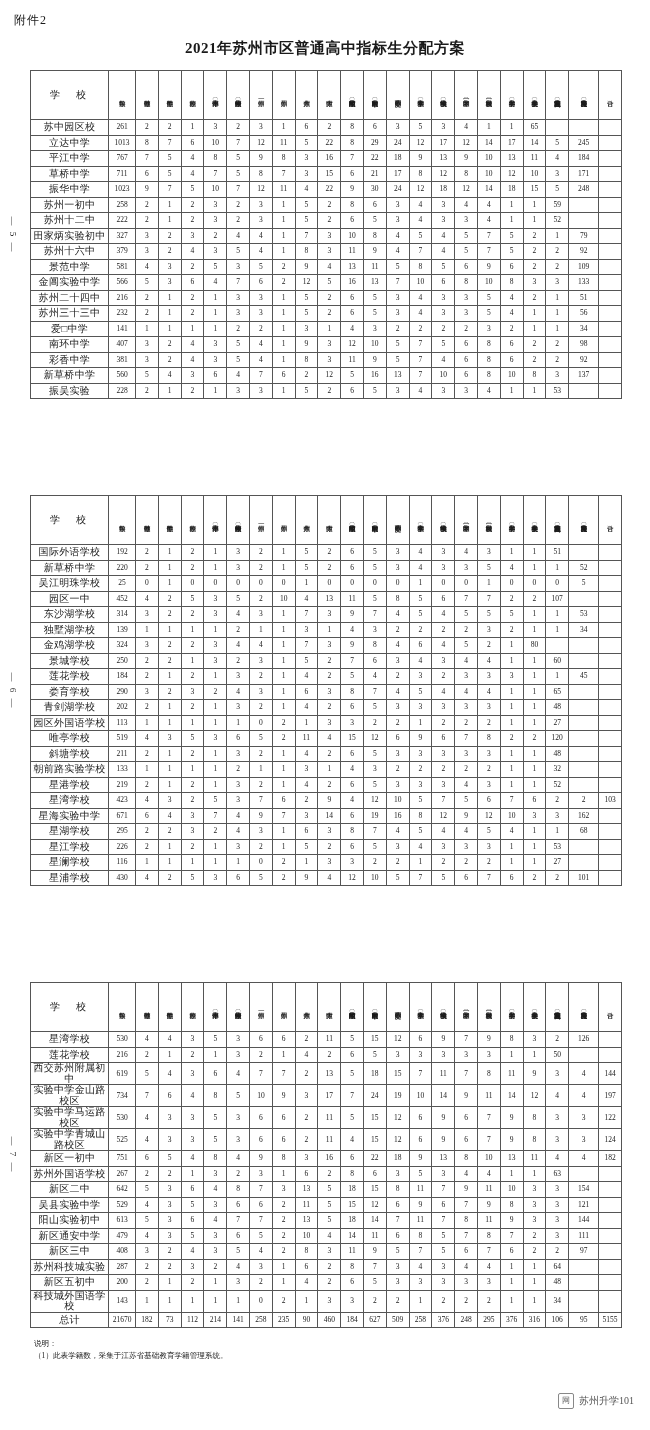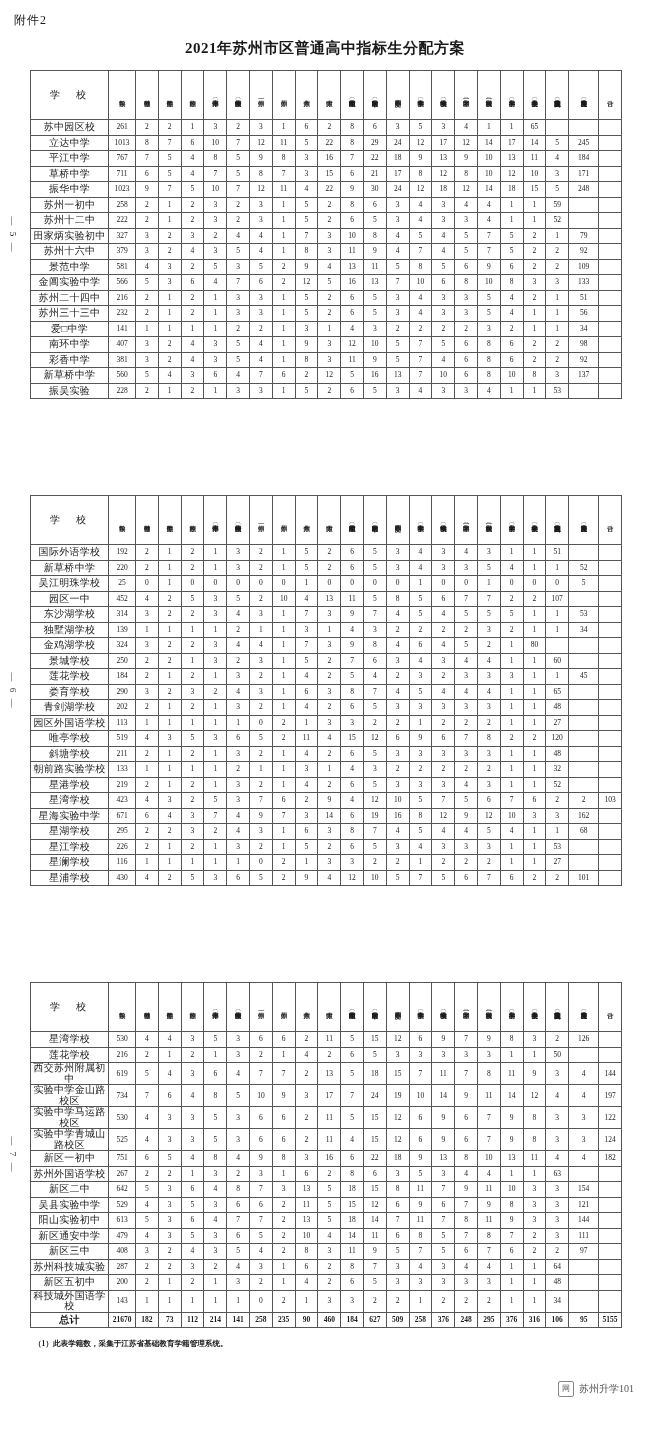--- a/index.html
+++ b/index.html
@@ -7,26 +7,26 @@
   .page{width:650px;position:relative;padding:0;}
   .attach{font-size:12px;font-weight:normal;margin:12px 0 0 14px;letter-spacing:1px;}
   .doc-title{text-align:center;font-size:15px;font-weight:bold;margin:10px 0 12px 0;letter-spacing:0.5px;}
   .tbl-wrap{margin:0 28px 0 30px;position:relative;}
   table.t{border-collapse:collapse;width:100%;table-layout:fixed;font-size:7px;}
   table.t th,table.t td{border:1px solid #555;text-align:center;vertical-align:middle;padding:0;line-height:1.05;}
   table.t thead th{height:46px;font-weight:normal;font-size:6.5px;padding:1px 0;}
   table.t thead th.school-h{font-size:10px;letter-spacing:3px;}
   table.t tbody td{height:14.5px;font-size:7.5px;}
   table.t tbody td.name{text-align:center;font-size:10px;letter-spacing:0.3px;}
-  table.t tbody tr.total td{font-weight:bold;text-align:center;}
+  table.t tbody tr.total td{font-weight:normal;text-align:center;}
   .vhead{display:block;writing-mode:vertical-rl;text-orientation:upright;margin:0 auto;line-height:1.0;letter-spacing:0px;}
   .pagemark{position:absolute;left:-22px;top:50%;transform:translateY(-50%);font-size:9px;writing-mode:vertical-rl;letter-spacing:2px;color:#222;}
   .notes{margin:10px 30px 0 34px;font-size:7.6px;line-height:1.45;}
   .notes .nt-title{margin-bottom:1px;}
-  .notes p{margin:0 4px 1px 0;text-indent:0;font-weight:bold;}
+  .notes p{margin:0 4px 1px 0;text-indent:0;}
   .spacer-a{height:96px;}
   .spacer-b{height:96px;}
   .footer{margin-top:14px;height:40px;position:relative;}
   .wy{position:absolute;right:16px;bottom:6px;font-size:10px;color:#555;display:flex;align-items:center;gap:5px;}
   .wy .logo{display:inline-block;width:14px;height:14px;border:1px solid #888;border-radius:2px;font-size:8px;line-height:14px;text-align:center;color:#666;}
   .t col.c-name{width:78px;}
   .t col.c-num{width:27px;}
   .t col.c-cell{width:auto;}
   .t col.c-sum{width:30px;}
 </style>
@@ -1715,20 +1715,21 @@
             <td>316</td>
             <td>106</td>
             <td>95</td>
             <td>5155</td>
           </tr>
         </tbody>
     </table>
   </div>
 
   <div class="notes">
+    <div class="nt-title">说明：</div>
     <div>
         <p>（1）此表学籍数，采集于江苏省基础教育学籍管理系统。</p>
       </div>
   </div>
 
   <div class="footer">
     <div class="wy">
       <span class="logo">网</span>
       <span>苏州升学101</span>
     </div>

